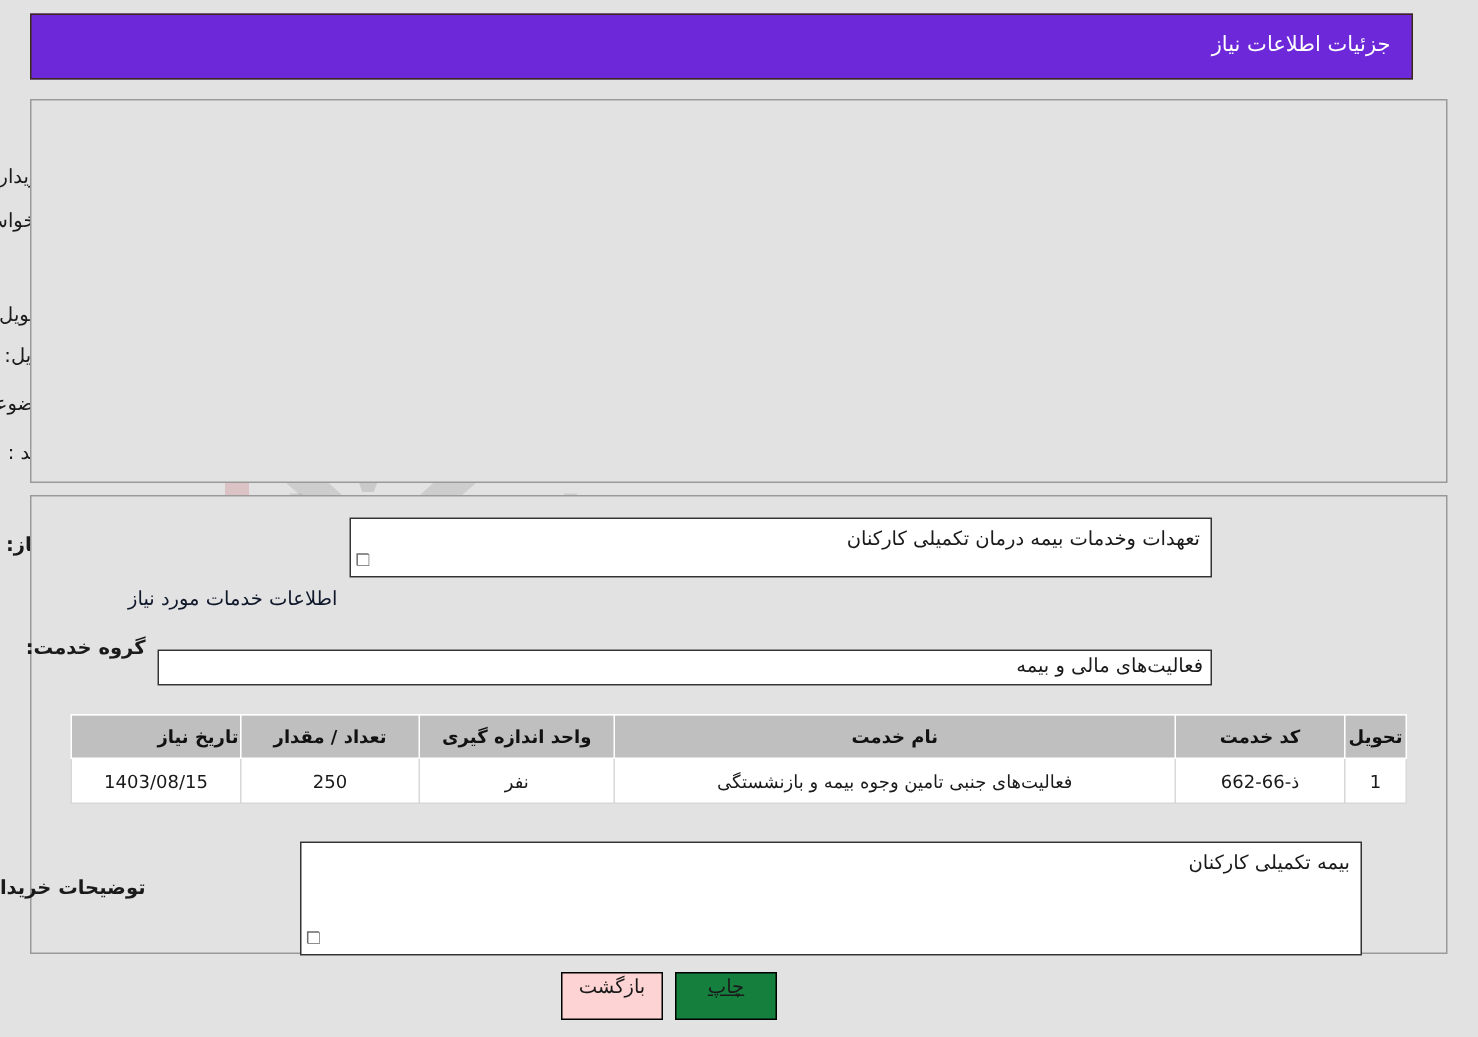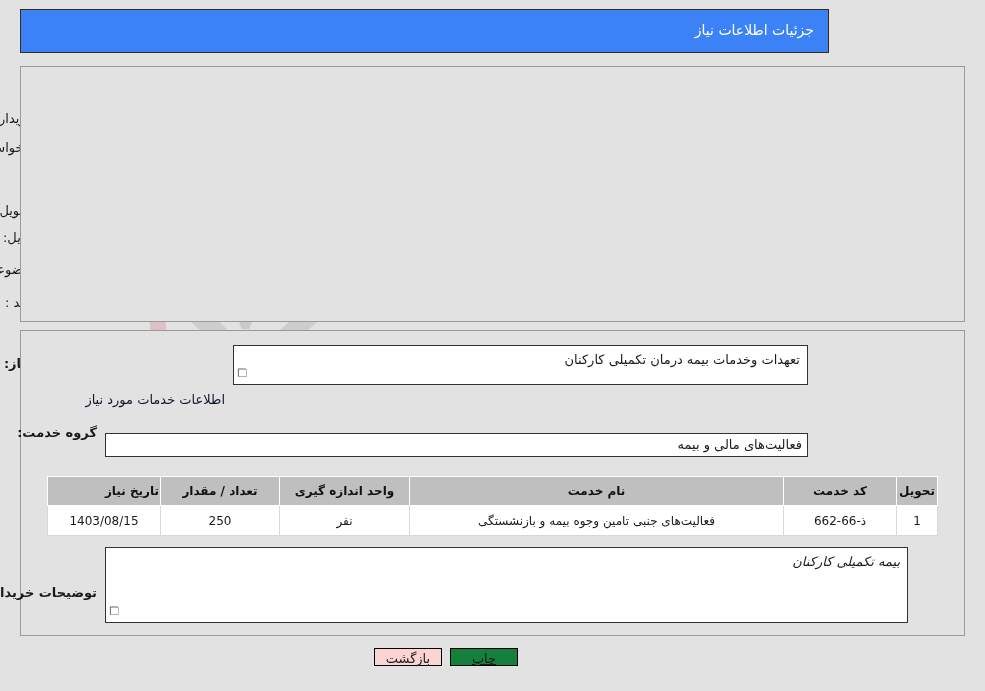--- a/index.html
+++ b/index.html
@@ -92,23 +92,23 @@
     font-weight: bold;
     color: rgba(205,120,130,0.28);
     font-family: "Liberation Sans", sans-serif;
   }
 
   
   .title-bar {
     position: absolute;
     left: 20px;
     top: 9px;
-    width: 809px;
+    width: 922px;
     height: 44px;
-    background: #3b82f6;
+    background: #6d28d9;
     border: 1px solid #3b2a18;
     box-sizing: border-box;
     z-index: 10;
   }
   .title-bar .title-text {
     position: absolute;
     right: 14px;
     top: 12px;
     color: #ffffff;
     font-size: 14px;
@@ -232,21 +232,21 @@
     border-top: none;
     height: 27px;
     text-align: center;
     color: #1a1a1a;
     font-size: 12px;
   }
 
   
   .btn {
     position: absolute;
-    height: 18px;
+    height: 32px;
     border: 1px solid #000000;
     box-sizing: border-box;
     font-size: 13px;
     text-align: center;
     line-height: 20px;
     cursor: pointer;
     color: #1a1a1a;
     z-index: 12;
   }
   .btn-print  { background: #15803d; text-decoration: underline; }
@@ -345,21 +345,21 @@
         <td>ذ-66-662</td>
         <td>فعالیت‌های جنبی تامین وجوه بیمه و بازنشستگی</td>
         <td>نفر</td>
         <td>250</td>
         <td>1403/08/15</td>
       </tr>
     </tbody>
   </table>
 
   <div class="lbl lbl-b" style="right:888px; top:585px; z-index:11;">توضیحات خریدار:</div>
-  <div class="ta" style="right:77px; top:547px; width:803px; height:76px; z-index:11;font-style:italic;">
+  <div class="ta" style="right:77px; top:561px; width:708px; height:76px; z-index:11;">
     <div>بیمه تکمیلی کارکنان</div>
     <span class="grip">❐</span>
   </div>
 
   <div class="btn btn-print" style="right:467px; top:648px; width:68px;">چاپ</div>
   <div class="btn btn-back" style="right:543px; top:648px; width:68px;">بازگشت</div>
 
 </div>
 
 </body></html>

